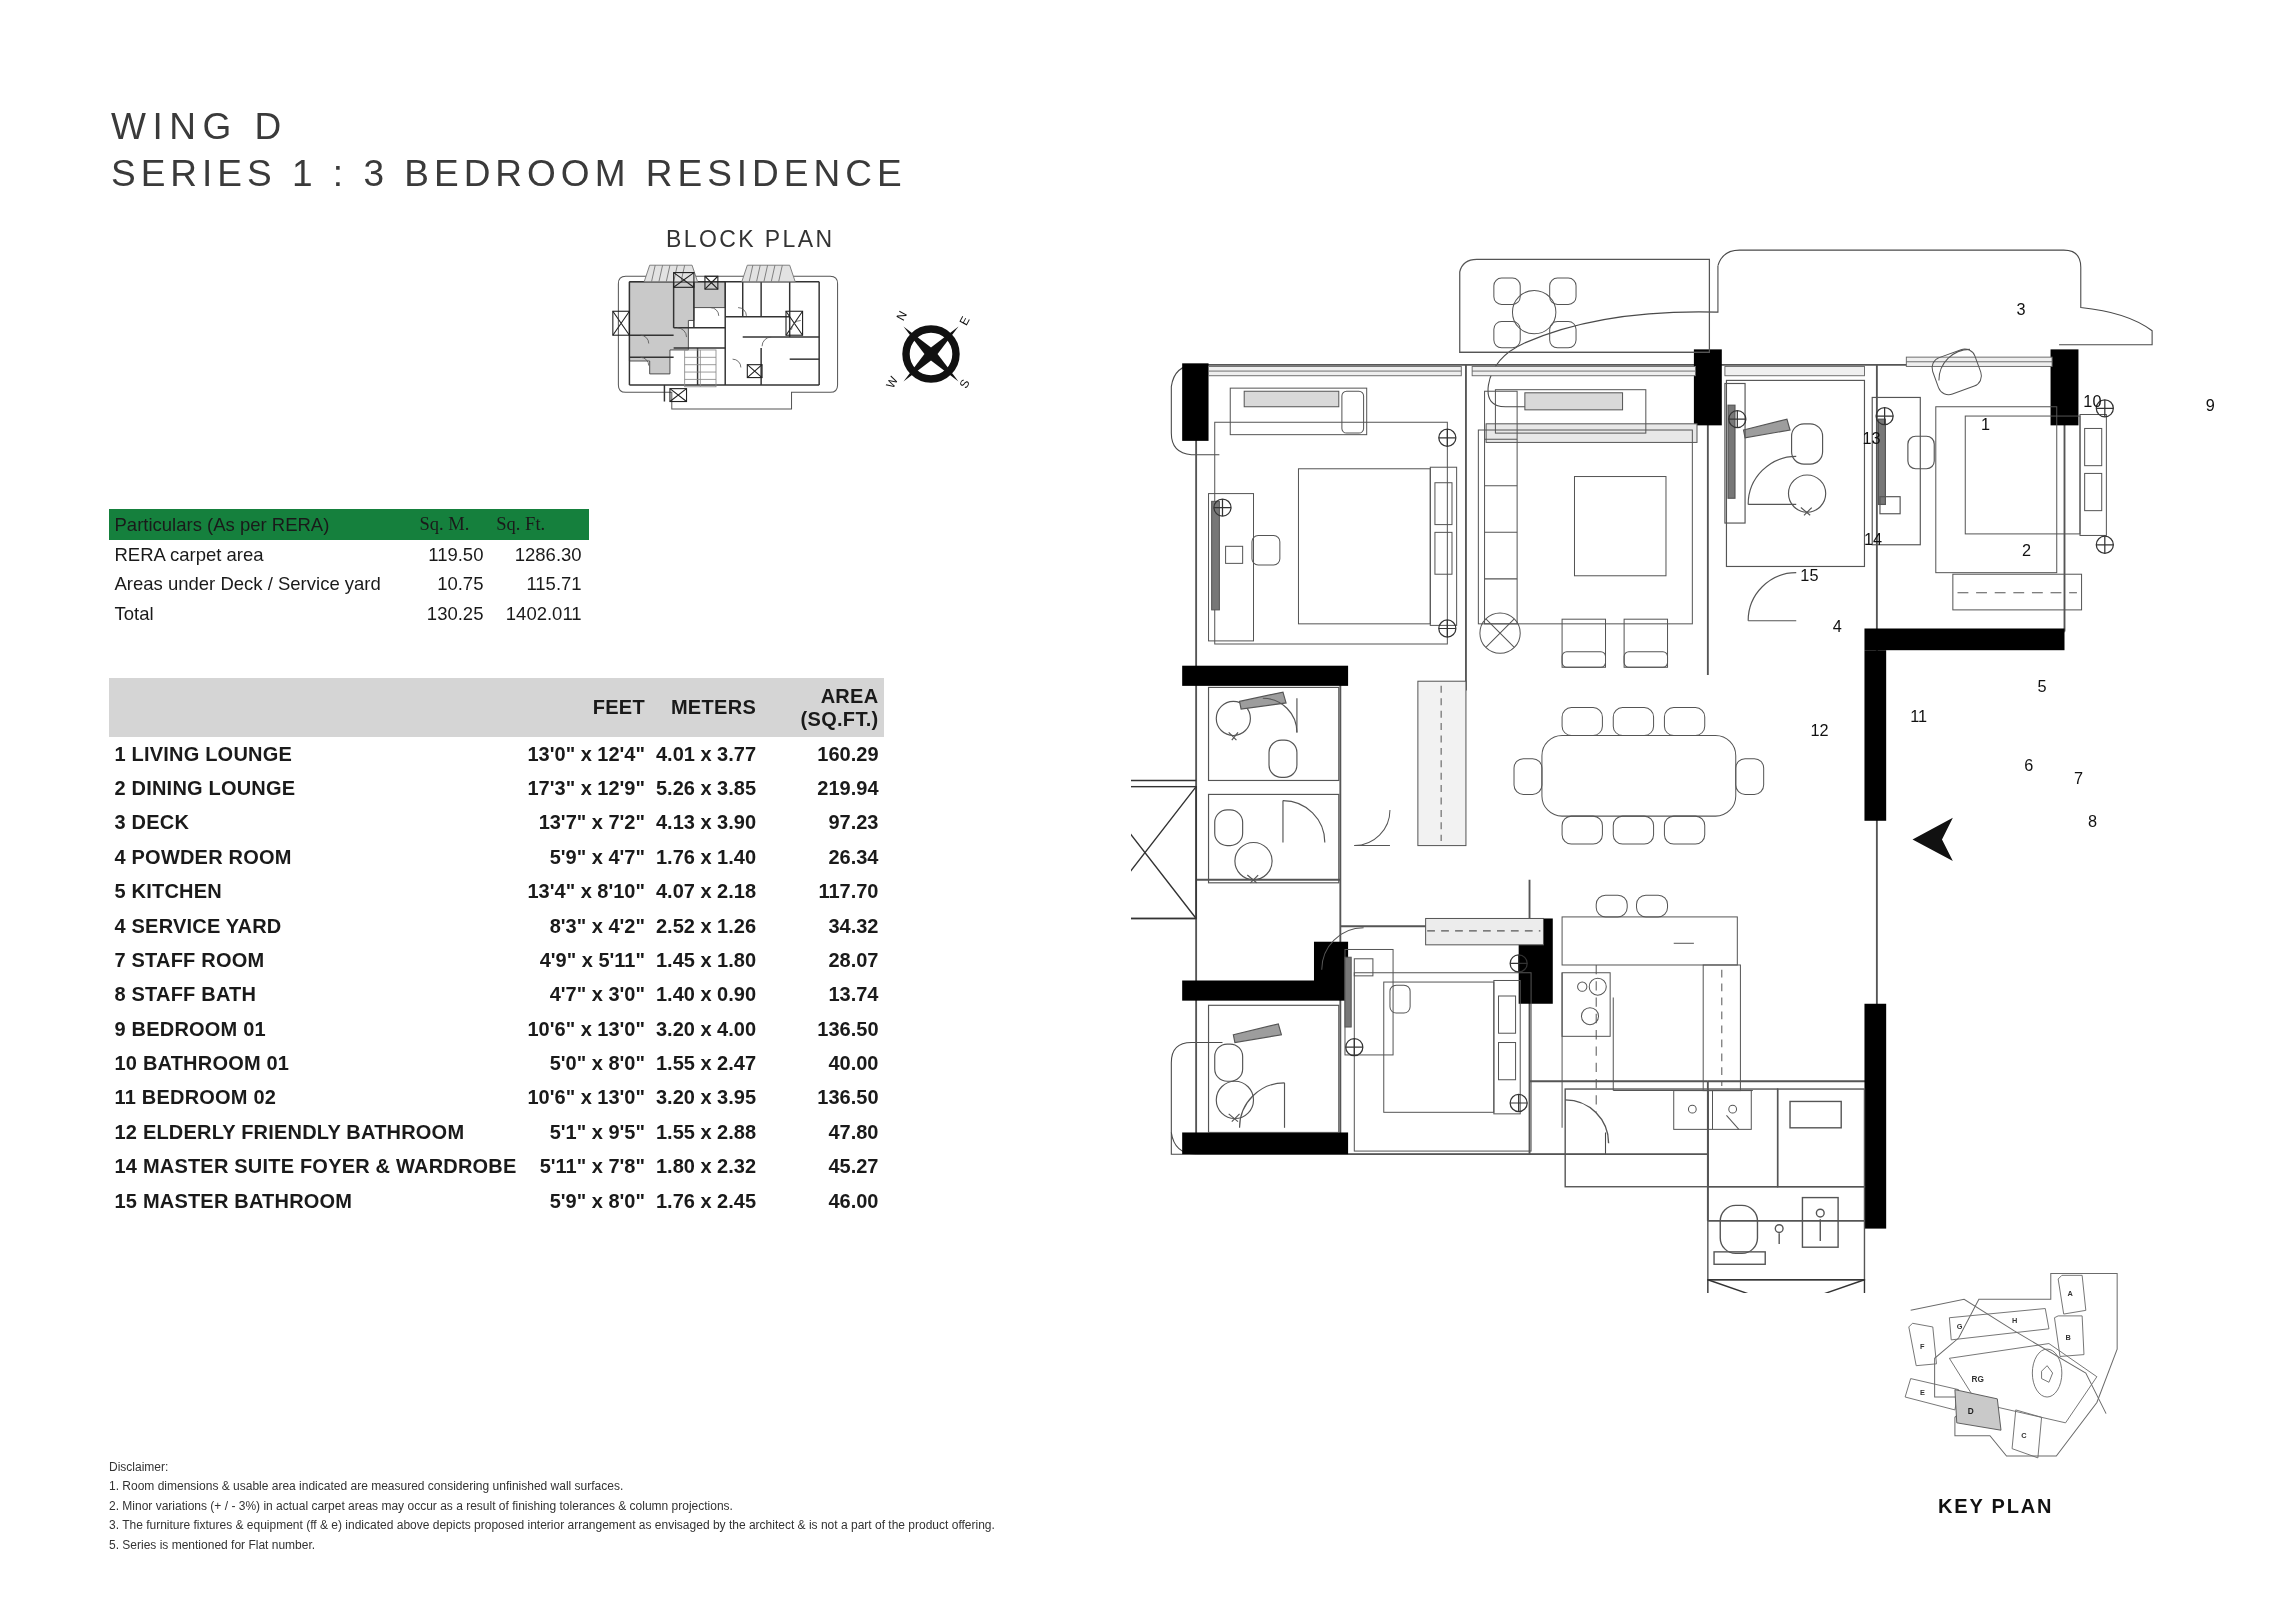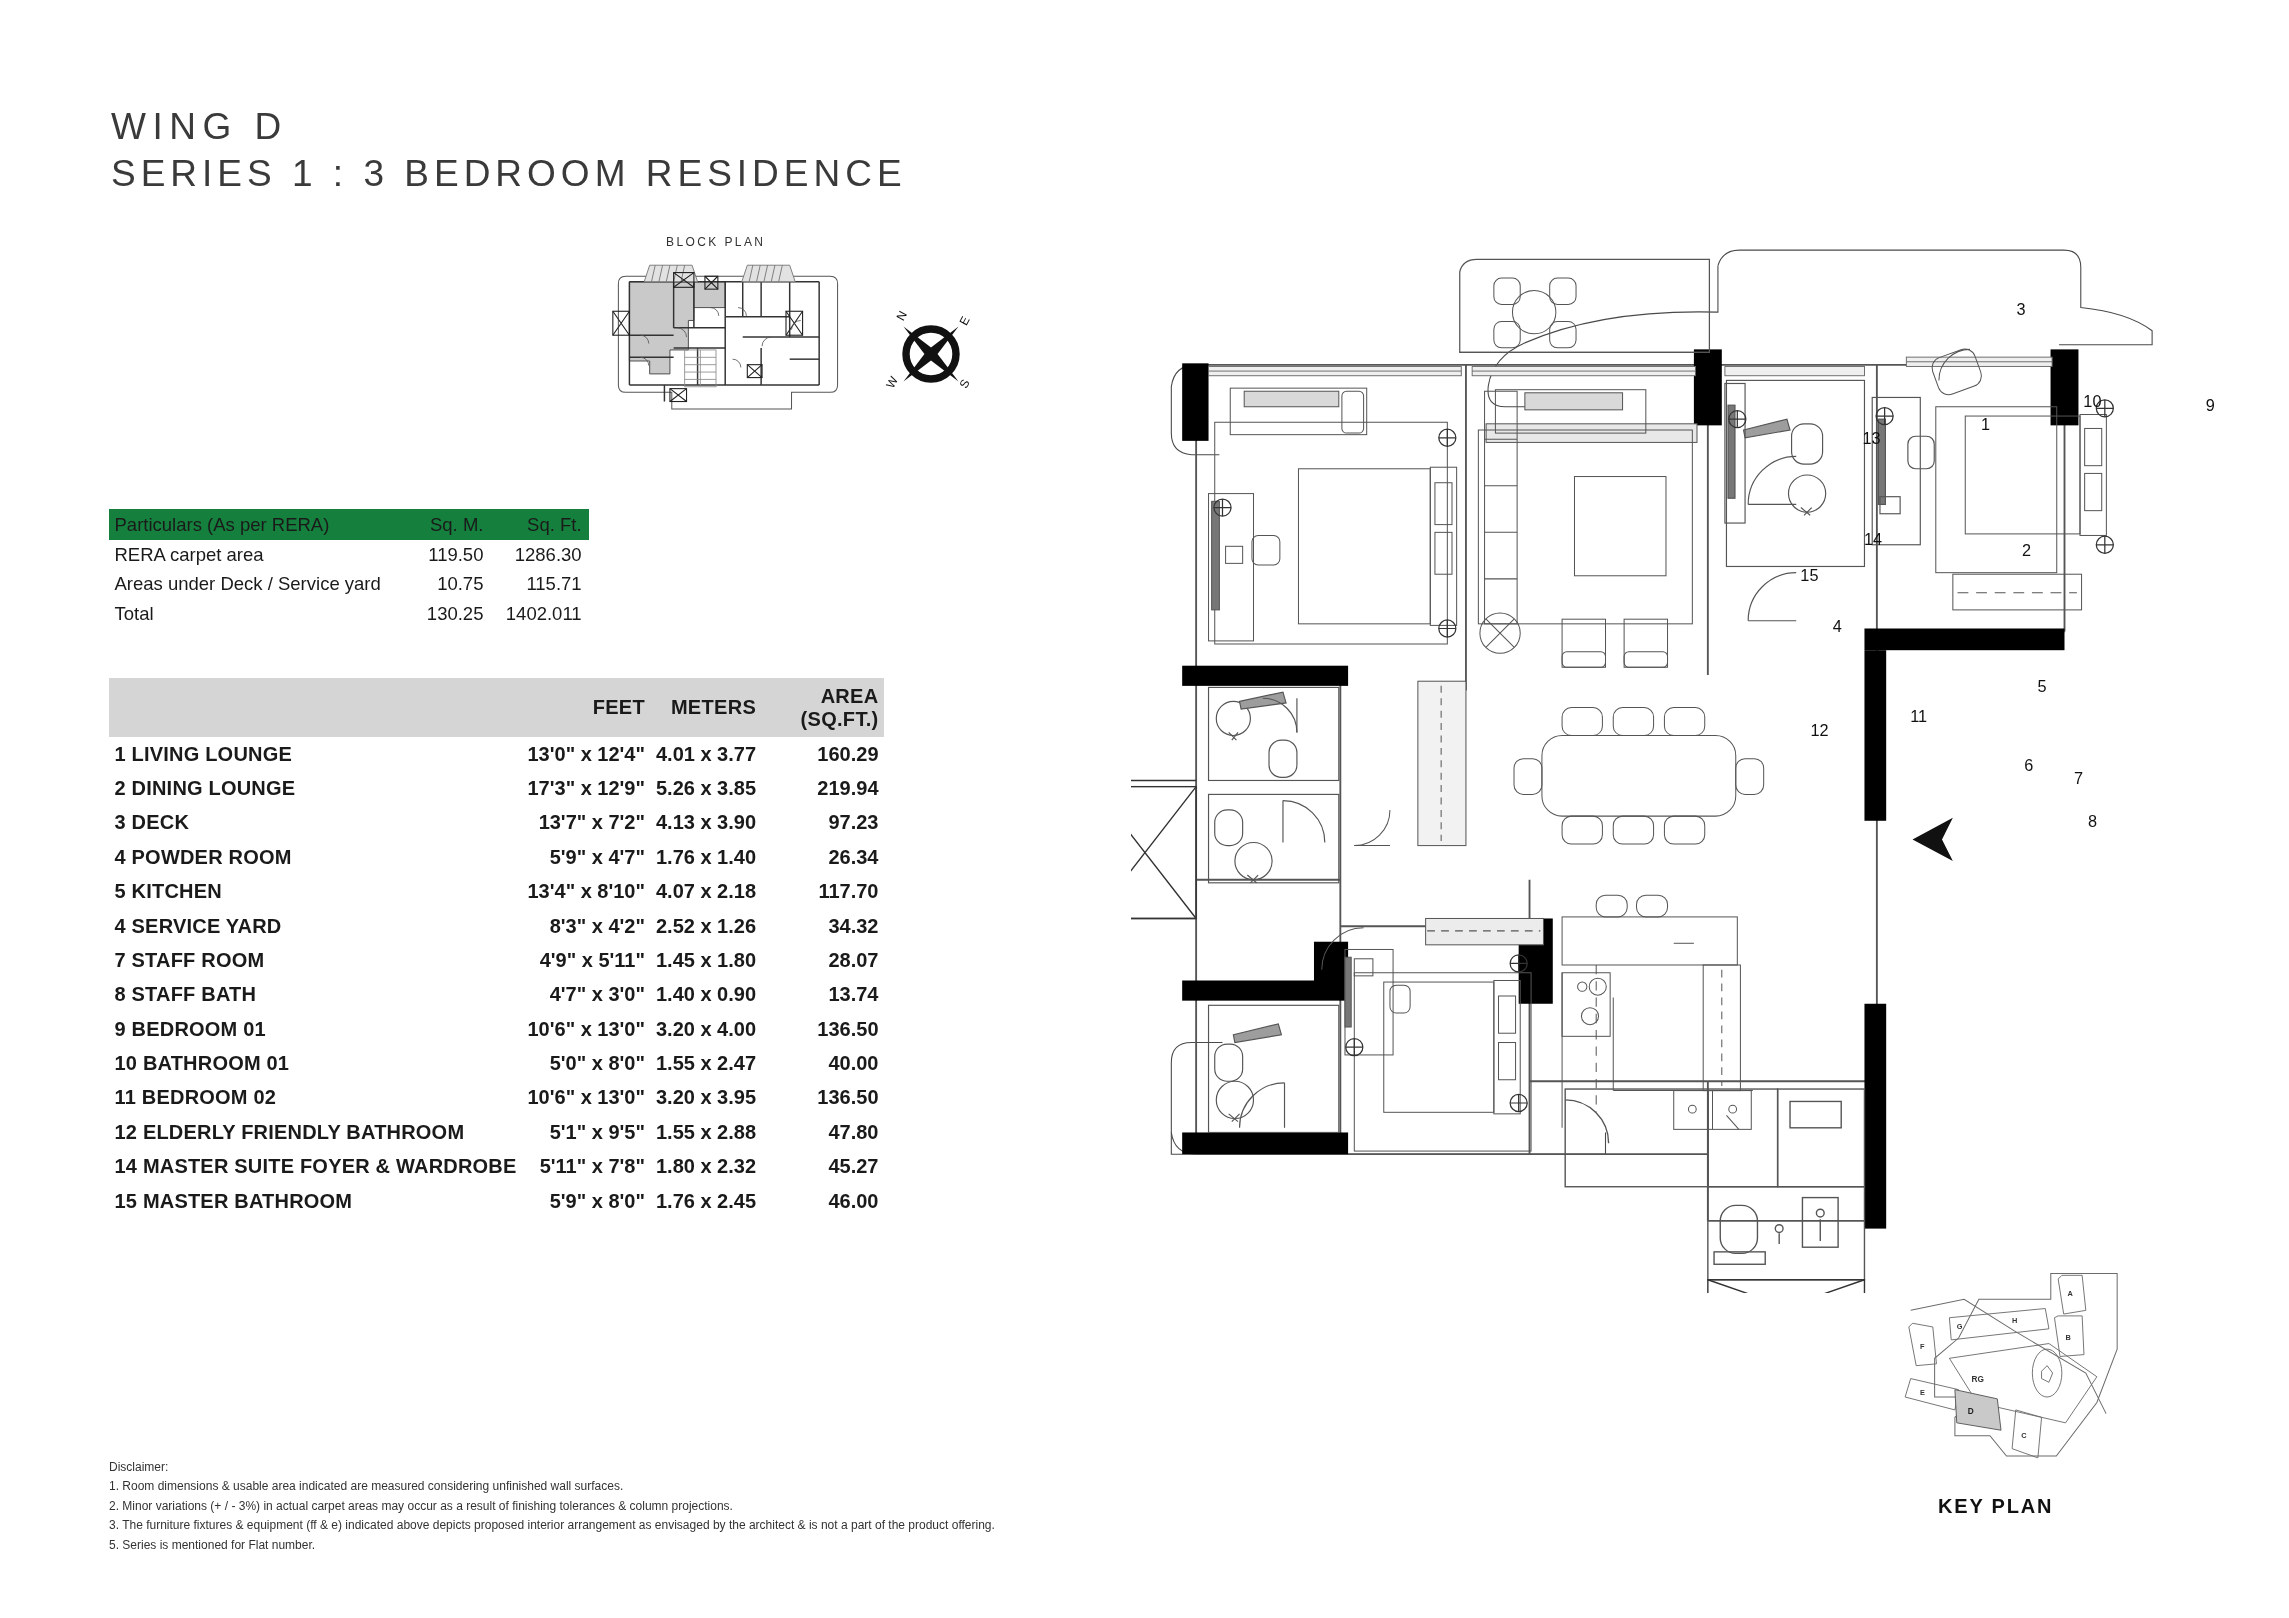--- a/index.html
+++ b/index.html
@@ -6,29 +6,29 @@
   body{width:2290px;height:1619px;position:relative;overflow:hidden;
        font-family:"Liberation Sans", sans-serif;color:#1a1a1a;}
 
   
   #title-block{position:absolute;left:111px;top:103px;}
   .t1{font-size:37px;letter-spacing:6.5px;font-weight:300;color:#3a3a3a;line-height:1.28;}
   .t2{font-size:37px;letter-spacing:5px;font-weight:300;color:#3a3a3a;line-height:1.28;}
 
   
   #block-plan-wrap{position:absolute;left:609px;top:226px;width:388px;height:231px;}
-  #block-plan-label{position:absolute;left:57px;top:9px;font-size:12px;letter-spacing:2.4px;color:#333;}
+  #block-plan-label{position:absolute;left:57px;top:0;font-size:23px;letter-spacing:2.4px;color:#333;}
   #block-plan-fig{position:absolute;left:0;top:29.5px;}
   #compass{position:absolute;left:272px;top:78px;}
 
   
   #rera-table{position:absolute;left:109px;top:509px;width:480px;
               font-size:18.5px;border-collapse:collapse;}
   #rera-table th{background:#15803d;font-weight:400;padding:4.6px 3.7px 4.6px 5.5px;text-align:left;}
-  #rera-table th.num{text-align:right;padding-right:7.4px;}
+  #rera-table th.num{text-align:left;padding-right:7.4px;font-family:Liberation Serif, serif;}
   #rera-table td{padding:3.7px 3.7px 3.7px 5.5px;white-space:nowrap;margin-left:16px;}
   #rera-table td.num{text-align:right;padding-right:7.4px;}
 
   #room-table{position:absolute;left:109px;top:678px;width:775px;
               font-size:20px;border-collapse:collapse;}
   #room-table th{background:#d5d5d5;font-weight:600;padding:6.5px 5.5px;letter-spacing:0.3px;}
   #room-table th.blank{width:341px;}
   #room-table th.rt{text-align:right;}
   #room-table td{padding:5.7px 5.5px;white-space:nowrap;font-weight:bold;}
   #room-table td.rt{text-align:right;}

